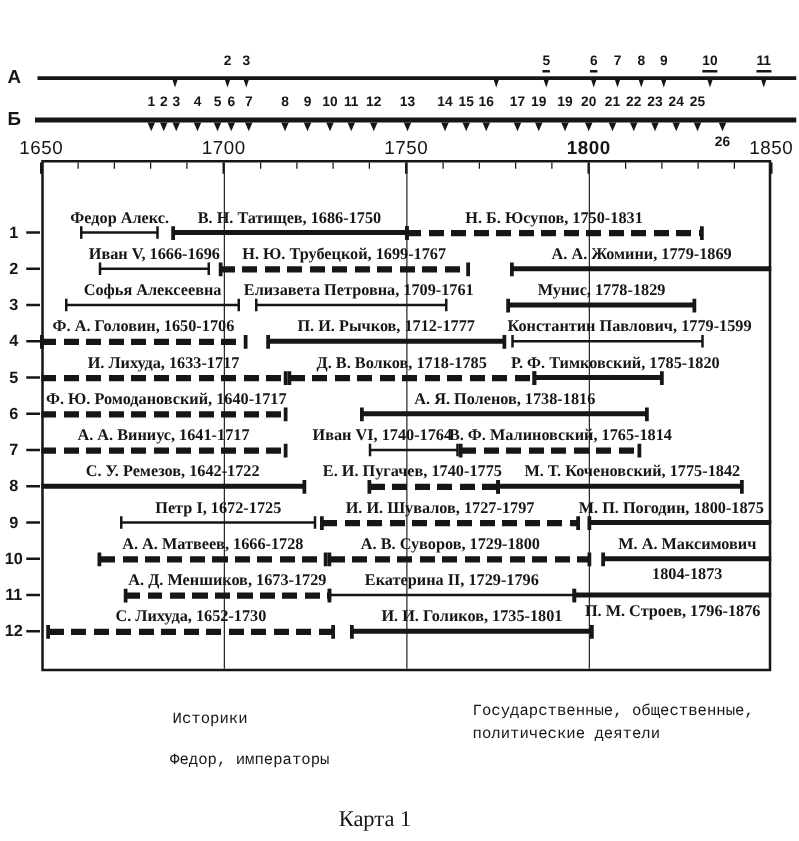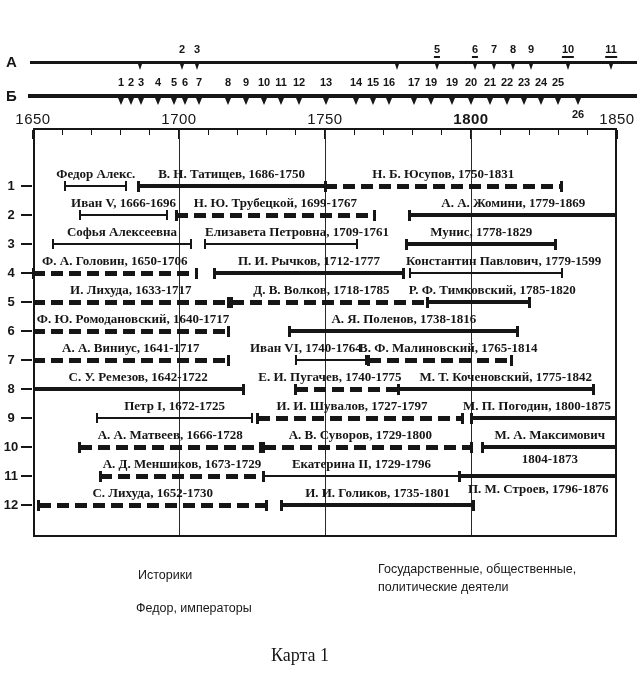--- a/index.html
+++ b/index.html
@@ -21,21 +21,21 @@
   .row-num{position:absolute;width:20px;text-align:center;font-family:"Liberation Sans",sans-serif;
            font-weight:bold;font-size:13px;line-height:13px;}
   .row-tick{position:absolute;height:2px;background:#161616;}
   .bar{position:absolute;}
   .bar.tsar{height:2px;background:#161616;}
   .bar.historian{height:4px;background:#161616;}
   .bar.statesman{height:5px;background:repeating-linear-gradient(90deg,#161616 0 12px,rgba(0,0,0,0) 12px 18px);}
   .cap{position:absolute;background:#161616;}
   .person-label{position:absolute;transform:translateX(-50%);white-space:nowrap;font-weight:bold;
                 font-size:13px;line-height:15px;font-family:"Liberation Serif",serif;}
-  .legend-item{position:absolute;font-family:Liberation Sans, sans-serif;font-size:12.5px;line-height:18px;font-weight:500;}
+  .legend-item{position:absolute;font-family:Liberation Mono, monospace;font-size:12.5px;line-height:18px;font-weight:500;}
   #caption{position:absolute;left:0;top:645px;width:600px;text-align:center;font-size:18px;
            font-family:"Liberation Serif",serif;}
 </style>
 </head>
 <body>
 
 <div id="page">
 
   <div>
     <span class="scale-letter" style="left:6px;top:53px;">А</span>
@@ -186,21 +186,21 @@
       <div class="person-label" style="left: 513.34px; top: 195px;">А. А. Жомини, 1779-1869</div>
       <div class="row-num" style="left: 1px; top: 237px;">3</div>
       <div class="row-tick" style="left: 21px; top: 243px; width: 11px;"></div>
       <div class="bar tsar" style="left: 53.44px; top: 243px; width: 137.24px;"></div>
       <div class="cap" style="left: 52.44px; top: 239px; width: 2px; height: 10px;"></div>
       <div class="cap" style="left: 189.68px; top: 239px; width: 2px; height: 10px;"></div>
       <div class="person-label" style="left: 122.06px; top: 224px;">Софья Алексеевна</div>
       <div class="bar tsar" style="left: 205.28px; top: 243px; width: 151.84px;"></div>
       <div class="cap" style="left: 204.28px; top: 239px; width: 2px; height: 10px;"></div>
       <div class="cap" style="left: 356.12px; top: 239px; width: 2px; height: 10px;"></div>
-      <div class="person-label" style="left: 297px; top: 224px; text-align: center;">Елизавета Петровна, 1709-1761</div>
+      <div class="person-label" style="left: 287px; top: 224px; text-align: center;">Елизавета Петровна, 1709-1761</div>
       <div class="bar historian" style="left: 406.76px; top: 242px; width: 148.92px;"></div>
       <div class="cap" style="left: 405.26px; top: 238.5px; width: 3px; height: 11px;"></div>
       <div class="cap" style="left: 554.18px; top: 238.5px; width: 3px; height: 11px;"></div>
       <div class="person-label" style="left: 481.22px; top: 224px;">Мунис, 1778-1829</div>
       <div class="row-num" style="left: 1px; top: 266px;">4</div>
       <div class="row-tick" style="left: 21px; top: 272px; width: 11px;"></div>
       <div class="bar statesman" style="left: 33px; top: 270.5px; width: 163.52px;"></div>
       <div class="cap" style="left: 31.5px; top: 267.5px; width: 3px; height: 11px;"></div>
       <div class="cap" style="left: 195.02px; top: 267.5px; width: 3px; height: 11px;"></div>
       <div class="person-label" style="left: 114.76px; top: 253px;">Ф. А. Головин, 1650-1706</div>

